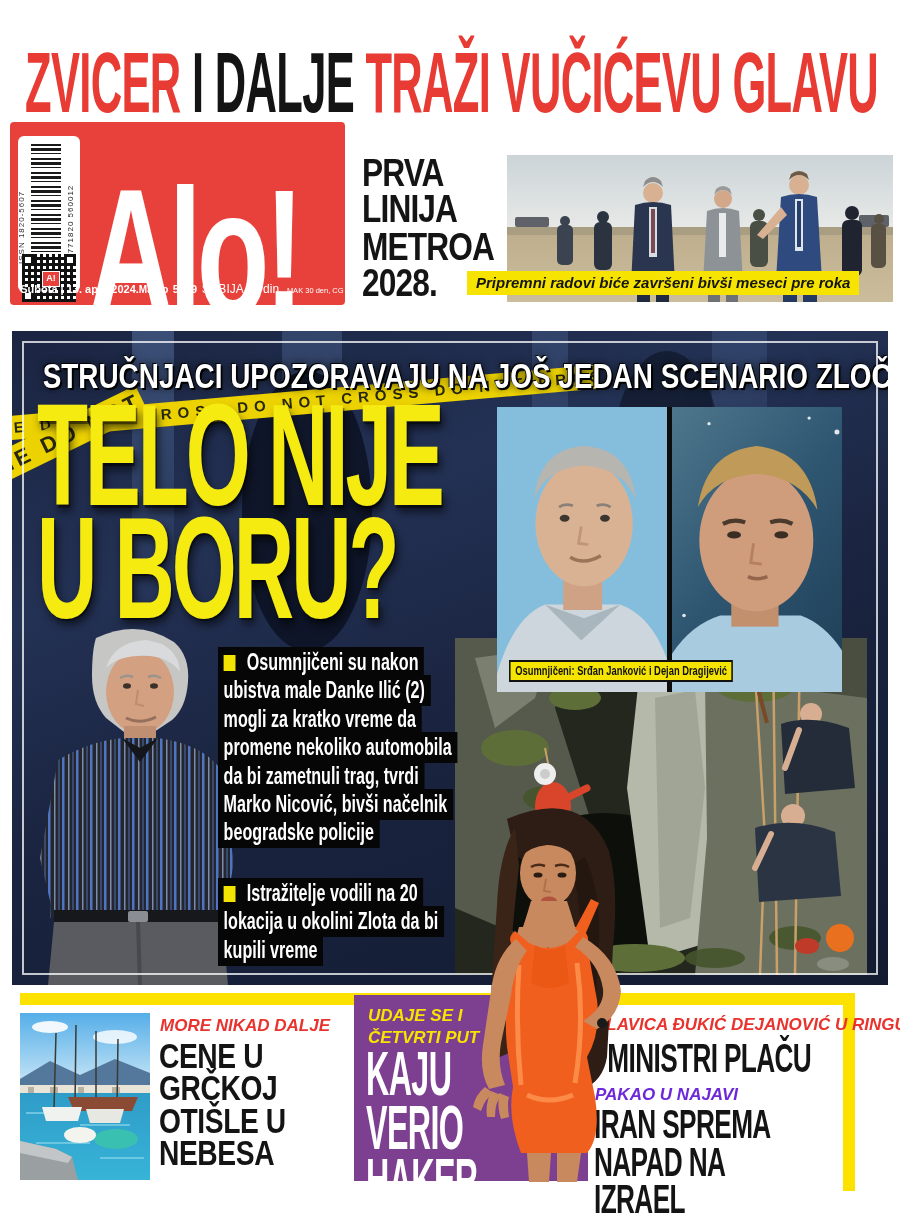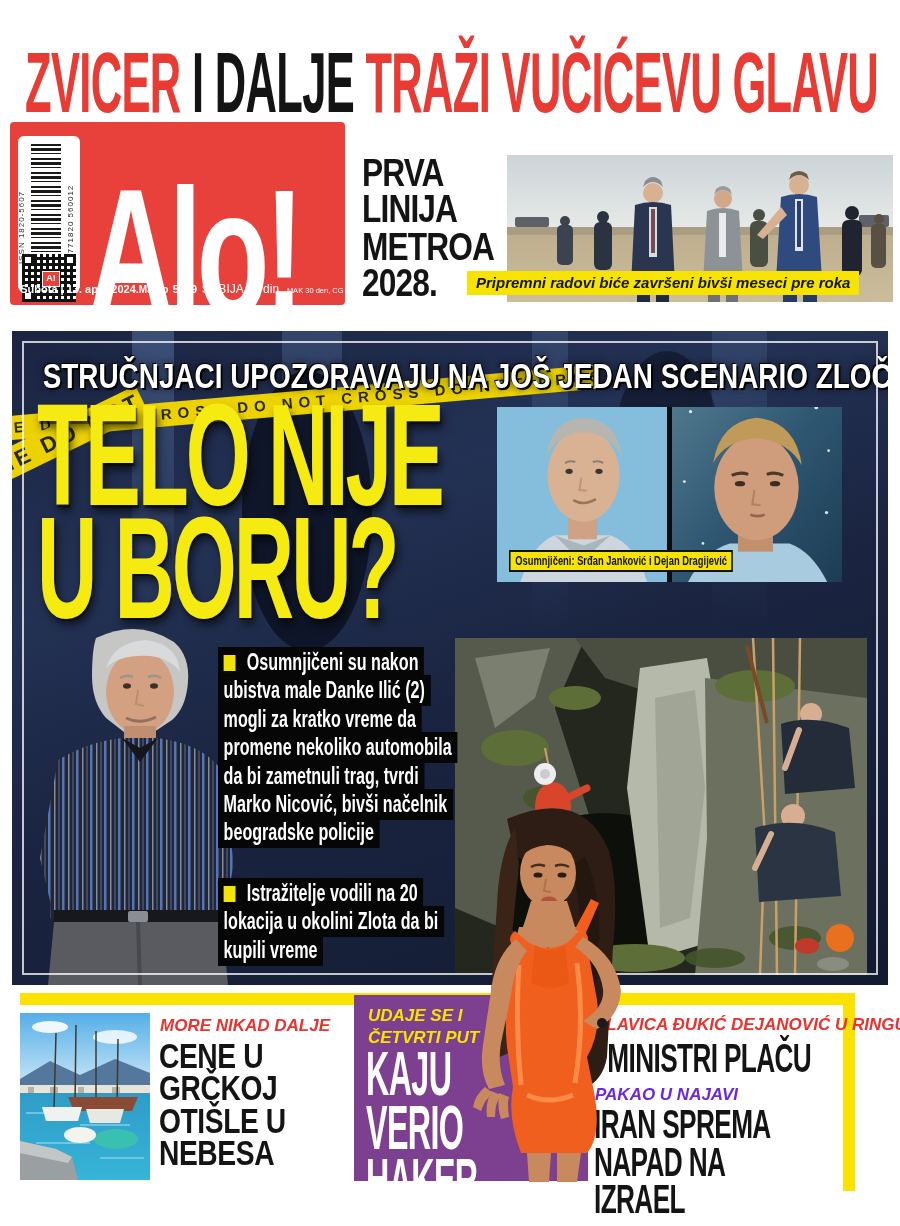--- a/index.html
+++ b/index.html
@@ -58,21 +58,21 @@
   .art-frame{position:absolute;left:10px;top:10px;right:10px;bottom:10px;border:2px solid rgba(255,255,255,.75);z-index:6;}
   .tape{position:absolute;background:#ecd200;color:#28280f;font-weight:900;overflow:hidden;white-space:nowrap;z-index:1;}
   .tape-a{left:-16px;top:60px;width:600px;height:24px;font-size:15px;letter-spacing:6px;line-height:24px;transform:rotate(-5deg);}
   .tape-b{left:-22px;top:88px;width:160px;height:30px;font-size:22px;letter-spacing:4px;line-height:30px;transform:rotate(-26deg);}
   .main-kicker{left:0;top:26px;width:876px;text-align:center;color:#fff;font-size:30px;font-weight:900;z-index:3;
                transform:scale(.93,1.14);transform-origin:center top;white-space:nowrap;
                text-shadow:2px 2px 0 #000,-1px -1px 0 #000,0 0 8px rgba(0,0,0,.9);}
   .main-head{left:25px;top:68px;font-size:110px;font-weight:900;color:#f5eb10;line-height:.78;letter-spacing:-4px;
              transform:scale(.76,1.31);transform-origin:left top;z-index:4;
              text-shadow:4px 5px 8px rgba(0,0,0,.6),2px 2px 0 rgba(0,0,0,.45);}
-  .suspects{left:485px;top:76px;width:345px;height:175px;background:#0d0d0d;z-index:5;padding:0;box-sizing:border-box;text-align:right;}
+  .suspects{left:485px;top:76px;width:345px;height:285px;background:#0d0d0d;z-index:5;padding:0;box-sizing:border-box;text-align:right;}
   .sus-wrap{display:flex;gap:5px;height:100%;}
   .sus-ph{flex:1;overflow:hidden;}
   .sus-cap{position:absolute;left:12px;bottom:10px;background:#f5e400;border:2px solid #111;color:#111;
            font-size:12px;font-weight:700;padding:2px 6px;white-space:nowrap;transform:scaleX(.78);transform-origin:left bottom;}
   .oldman{left:8px;top:287px;width:218px;height:367px;z-index:5;overflow:hidden;}
   .cave{left:443px;top:307px;width:412px;height:337px;z-index:2;overflow:hidden;}
   .bullets{left:206px;top:317px;width:345px;transform:scaleX(.7);transform-origin:left top;z-index:5;
            font-size:23px;font-weight:700;line-height:1.235;color:#fff;}
   .bullets p{margin:0 0 6px;}
   .chip{background:#060606;padding:2px 8px 3px;-webkit-box-decoration-break:clone;box-decoration-break:clone;}

